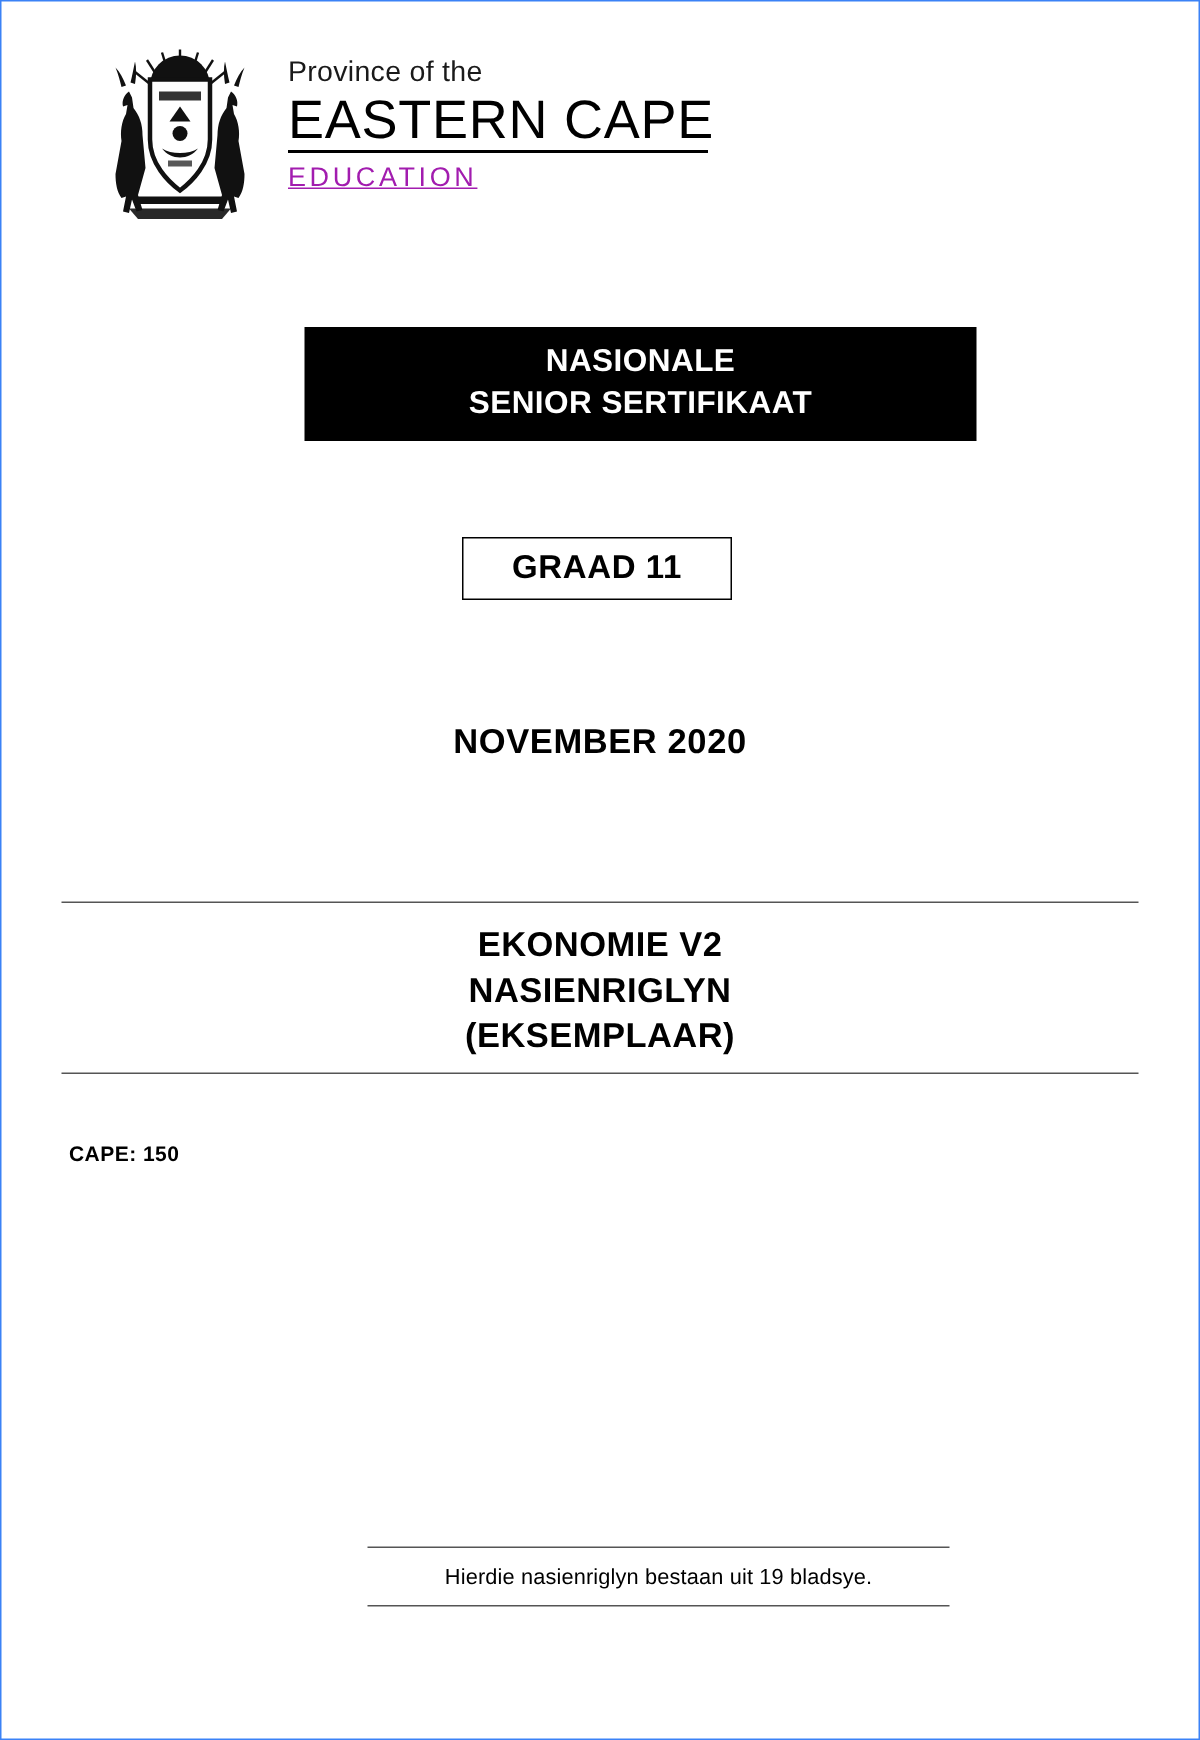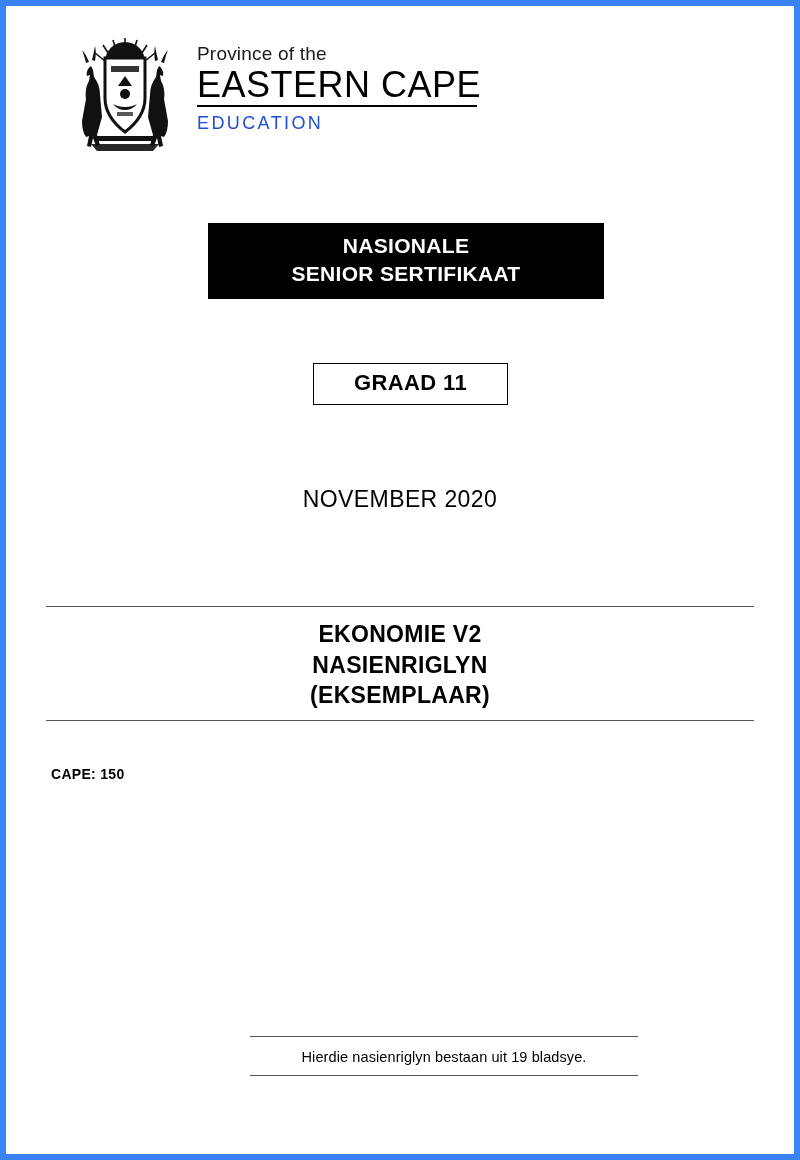--- a/index.html
+++ b/index.html
@@ -9,21 +9,21 @@
   }
   body {
     font-family: "Liberation Sans", sans-serif;
     color: #000000;
   }
   .page {
     position: relative;
     width: 800px;
     height: 1160px;
     background: #ffffff;
-    border: 6px solid #3b82f6;
+    border: 1px solid #3b82f6;
     box-sizing: border-box;
     overflow: hidden;
   }
 
   
   .header {
     position: absolute;
     left: 55px;
     top: 26px;
     display: flex;
@@ -58,68 +58,69 @@
   .ec-rule {
     height: 2px;
     background: #000;
     width: 280px;
     margin-top: 1px;
   }
   .edu-line {
     font-size: 18px;
     letter-spacing: 2.4px;
     margin-top: 6px;
-    color: #1d4ed8;
+    color: #a21caf;
+    text-decoration: underline;
   }
 
   
   .banner {
     position: absolute;
     left: 202px;
     top: 217px;
-    width: 396px;
+    width: 448px;
     background: #000000;
     color: #ffffff;
     text-align: center;
     padding: 9px 0 12px 0;
     box-sizing: border-box;
   }
   .banner div {
     font-size: 21px;
     font-weight: bold;
     line-height: 1.32;
     letter-spacing: 0.3px;
   }
 
   
   .grade-box {
     position: absolute;
     left: 307px;
     top: 357px;
-    width: 195px;
+    width: 180px;
     border: 1px solid #000;
     text-align: center;
     padding: 6px 0 8px 0;
     box-sizing: border-box;
   }
   .grade-box span {
     font-size: 22px;
     font-weight: bold;
     letter-spacing: 0.4px;
   }
 
   
   .exam-date {
     position: absolute;
     left: 0;
     right: 0;
     top: 480px;
     text-align: center;
     font-size: 23px;
-    font-weight: normal;
+    font-weight: bold;
     letter-spacing: 0.4px;
   }
 
   
   .subject-block {
     position: absolute;
     left: 40px;
     right: 40px;
     top: 600px;
   }

